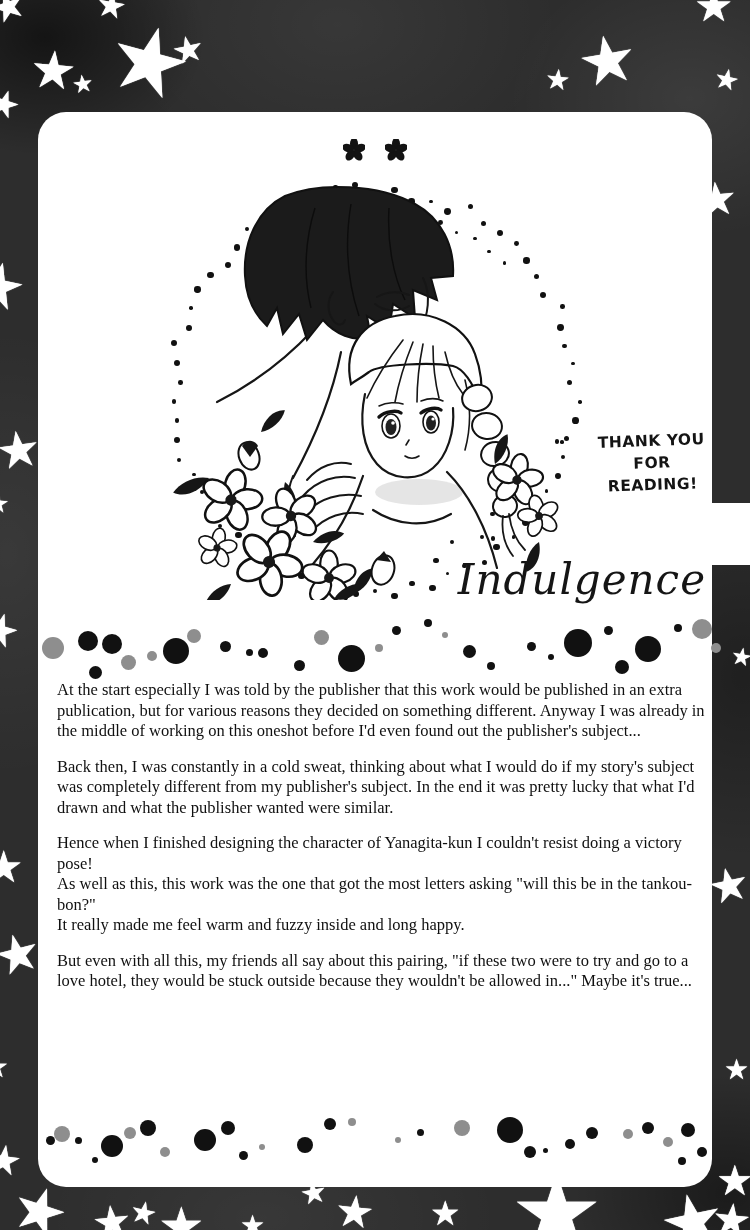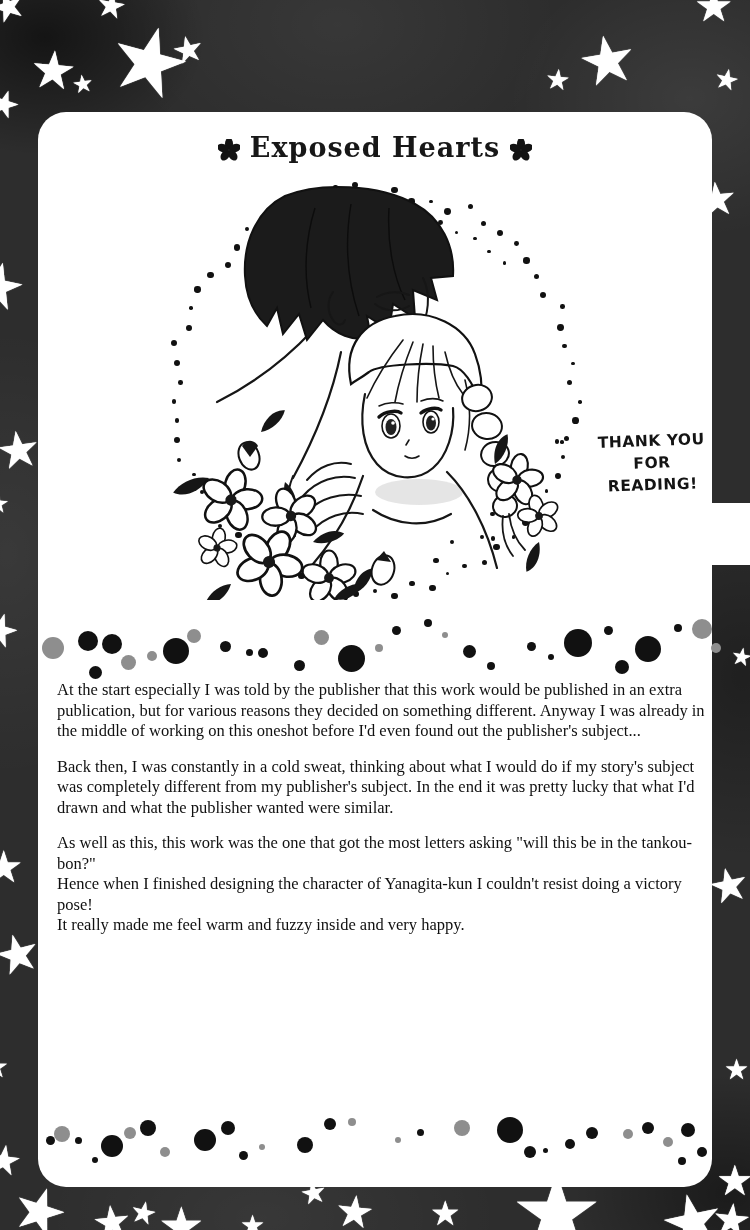--- a/index.html
+++ b/index.html
@@ -65,21 +65,21 @@
                 <ellipse cx="0" cy="-6.8" rx="4.4" ry="6.6"></ellipse>
               </g>
           <g transform="rotate(216)">
                 <ellipse cx="0" cy="-6.8" rx="4.4" ry="6.6"></ellipse>
               </g>
           <g transform="rotate(288)">
                 <ellipse cx="0" cy="-6.8" rx="4.4" ry="6.6"></ellipse>
               </g>
         </g>
           </svg>
-      </span><span>Exposed Hearts</span><span class="orn">
+      </span><span class="orn">
         <svg width="22" height="22" viewBox="-12 -12 24 24">
             <g fill="#131313">
           <ellipse cx="0" cy="-6.8" rx="4.4" ry="6.6"></ellipse>
           <g transform="rotate(72)">
                 <ellipse cx="0" cy="-6.8" rx="4.4" ry="6.6"></ellipse>
               </g>
           <g transform="rotate(144)">
                 <ellipse cx="0" cy="-6.8" rx="4.4" ry="6.6"></ellipse>
               </g>
           <g transform="rotate(216)">
@@ -309,32 +309,36 @@
         <path d="M211 380 L219 371 L226 382 Z" fill="#161616"></path>
         <use href="#leaf" transform="translate(198,404) rotate(160)"></use>
       </svg>
     </div>
 
     <div class="thankyou">
       <div>THANK YOU</div>
       <div>FOR READING!</div>
     </div>
 
+    <div class="signature">Indulgence</div>
 
     <div class="afterword">
       <div class="para">
         <div class="line">At the start especially I was told by the publisher that this work would be published in an extra publication, but for various reasons they decided on something different. Anyway I was already in the middle of working on this oneshot before I'd even found out the publisher's subject...</div>
       </div>
       <div class="para">
         <div class="line">Back then, I was constantly in a cold sweat, thinking about what I would do if my story's subject was completely different from my publisher's subject. In the end it was pretty lucky that what I'd drawn and what the publisher wanted were similar.</div>
       </div>
       <div class="para">
+        <div class="line">Hence when I finished designing the character of Yanagita-kun I couldn't resist doing a victory pose!</div>
         <div class="line">As well as this, this work was the one that got the most letters asking "will this be in the tankou-bon?"</div>
-        <div class="line">Hence when I finished designing the character of Yanagita-kun I couldn't resist doing a victory pose!</div>
-        <div class="line">It really made me feel warm and fuzzy inside and very happy.</div>
+        <div class="line">It really made me feel warm and fuzzy inside and long happy.</div>
+      </div>
+      <div class="para">
+        <div class="line">But even with all this, my friends all say about this pairing, "if these two were to try and go to a love hotel, they would be stuck outside because they wouldn't be allowed in..." Maybe it's true...</div>
       </div>
     </div>
   </div>
 
   <div class="decor" id="decor">
       <span class="star" style="left: -10px; top: -14px; font-size: 40px; transform: rotate(-20deg);">★</span>
       <span class="star" style="left: 96px; top: -12px; font-size: 34px; transform: rotate(10deg);">★</span>
       <span class="star" style="left: 30px; top: 44px; font-size: 52px; transform: rotate(5deg);">★</span>
       <span class="star" style="left: 72px; top: 72px; font-size: 24px; transform: rotate(-8deg);">★</span>
       <span class="star" style="left: 108px; top: 16px; font-size: 92px; transform: rotate(15deg);">★</span>

